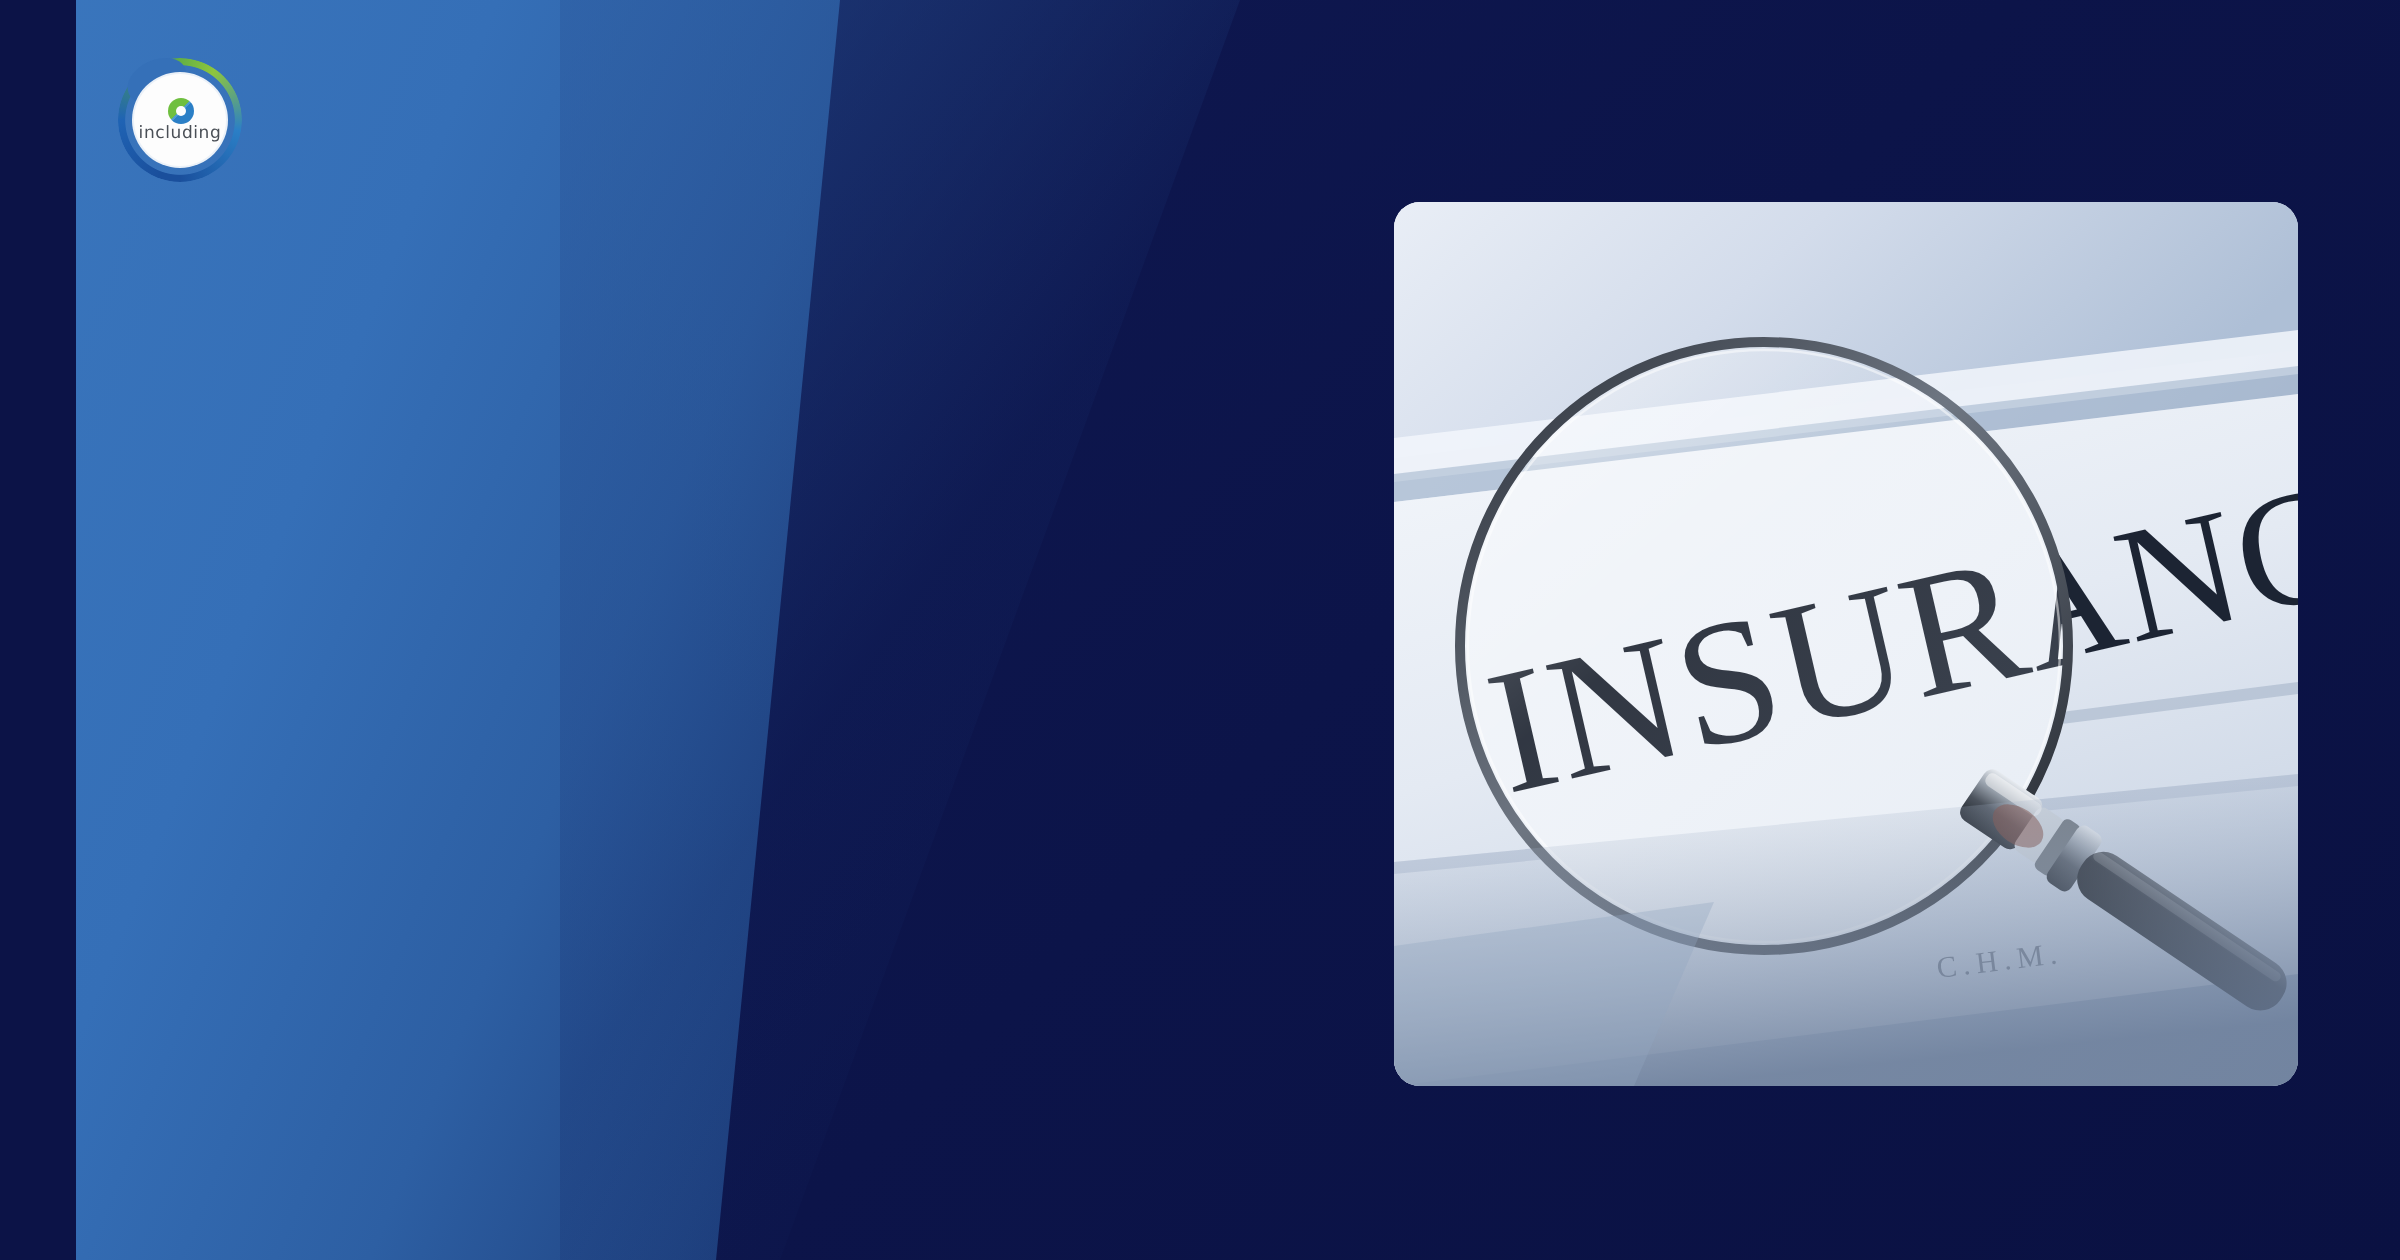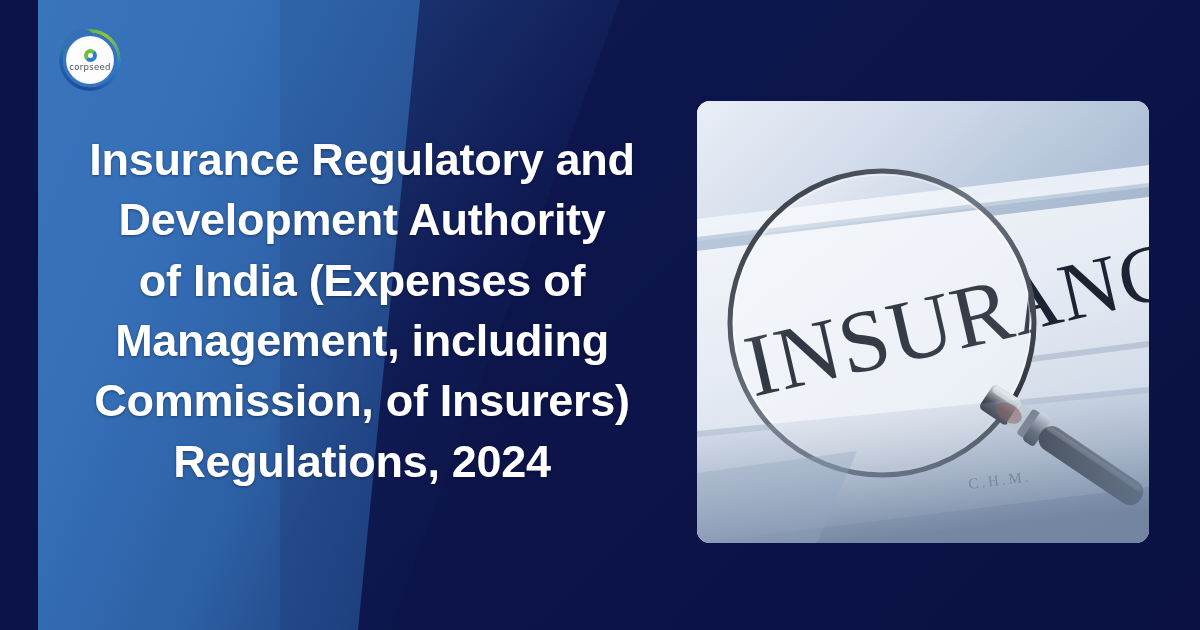--- a/index.html
+++ b/index.html
@@ -147,30 +147,24 @@
   <div class="bg-navy"></div>
   <div class="bg-edge-strip"></div>
   <div class="bg-diagonal-light"></div>
   <div class="bg-soft-sheen"></div>
 
   <div class="logo">
     <div class="logo-ring-outer"></div>
     <div class="logo-ring-gap"></div>
     <div class="logo-inner">
       <div class="logo-mark"></div>
-      <div class="logo-text">corpseed</div>
+      <div class="logo-text">including</div>
     </div>
   </div>
 
-  <h1 class="headline">Insurance Regulatory and
-Development Authority
-of India (Expenses of
-Management, including
-Commission, of Insurers)
-Regulations, 2024</h1>
 
   <div class="photo-card">
     <svg class="photo-svg" viewBox="0 0 452 442" preserveAspectRatio="xMidYMid slice">
       <defs>
         <linearGradient id="paperBg" x1="0" y1="0" x2="1" y2="1">
           <stop offset="0%" stop-color="#dde4ee"></stop>
           <stop offset="28%" stop-color="#cfd9e8"></stop>
           <stop offset="55%" stop-color="#b9c6da"></stop>
           <stop offset="80%" stop-color="#9fb0c8"></stop>
           <stop offset="100%" stop-color="#8fa2bd"></stop>

